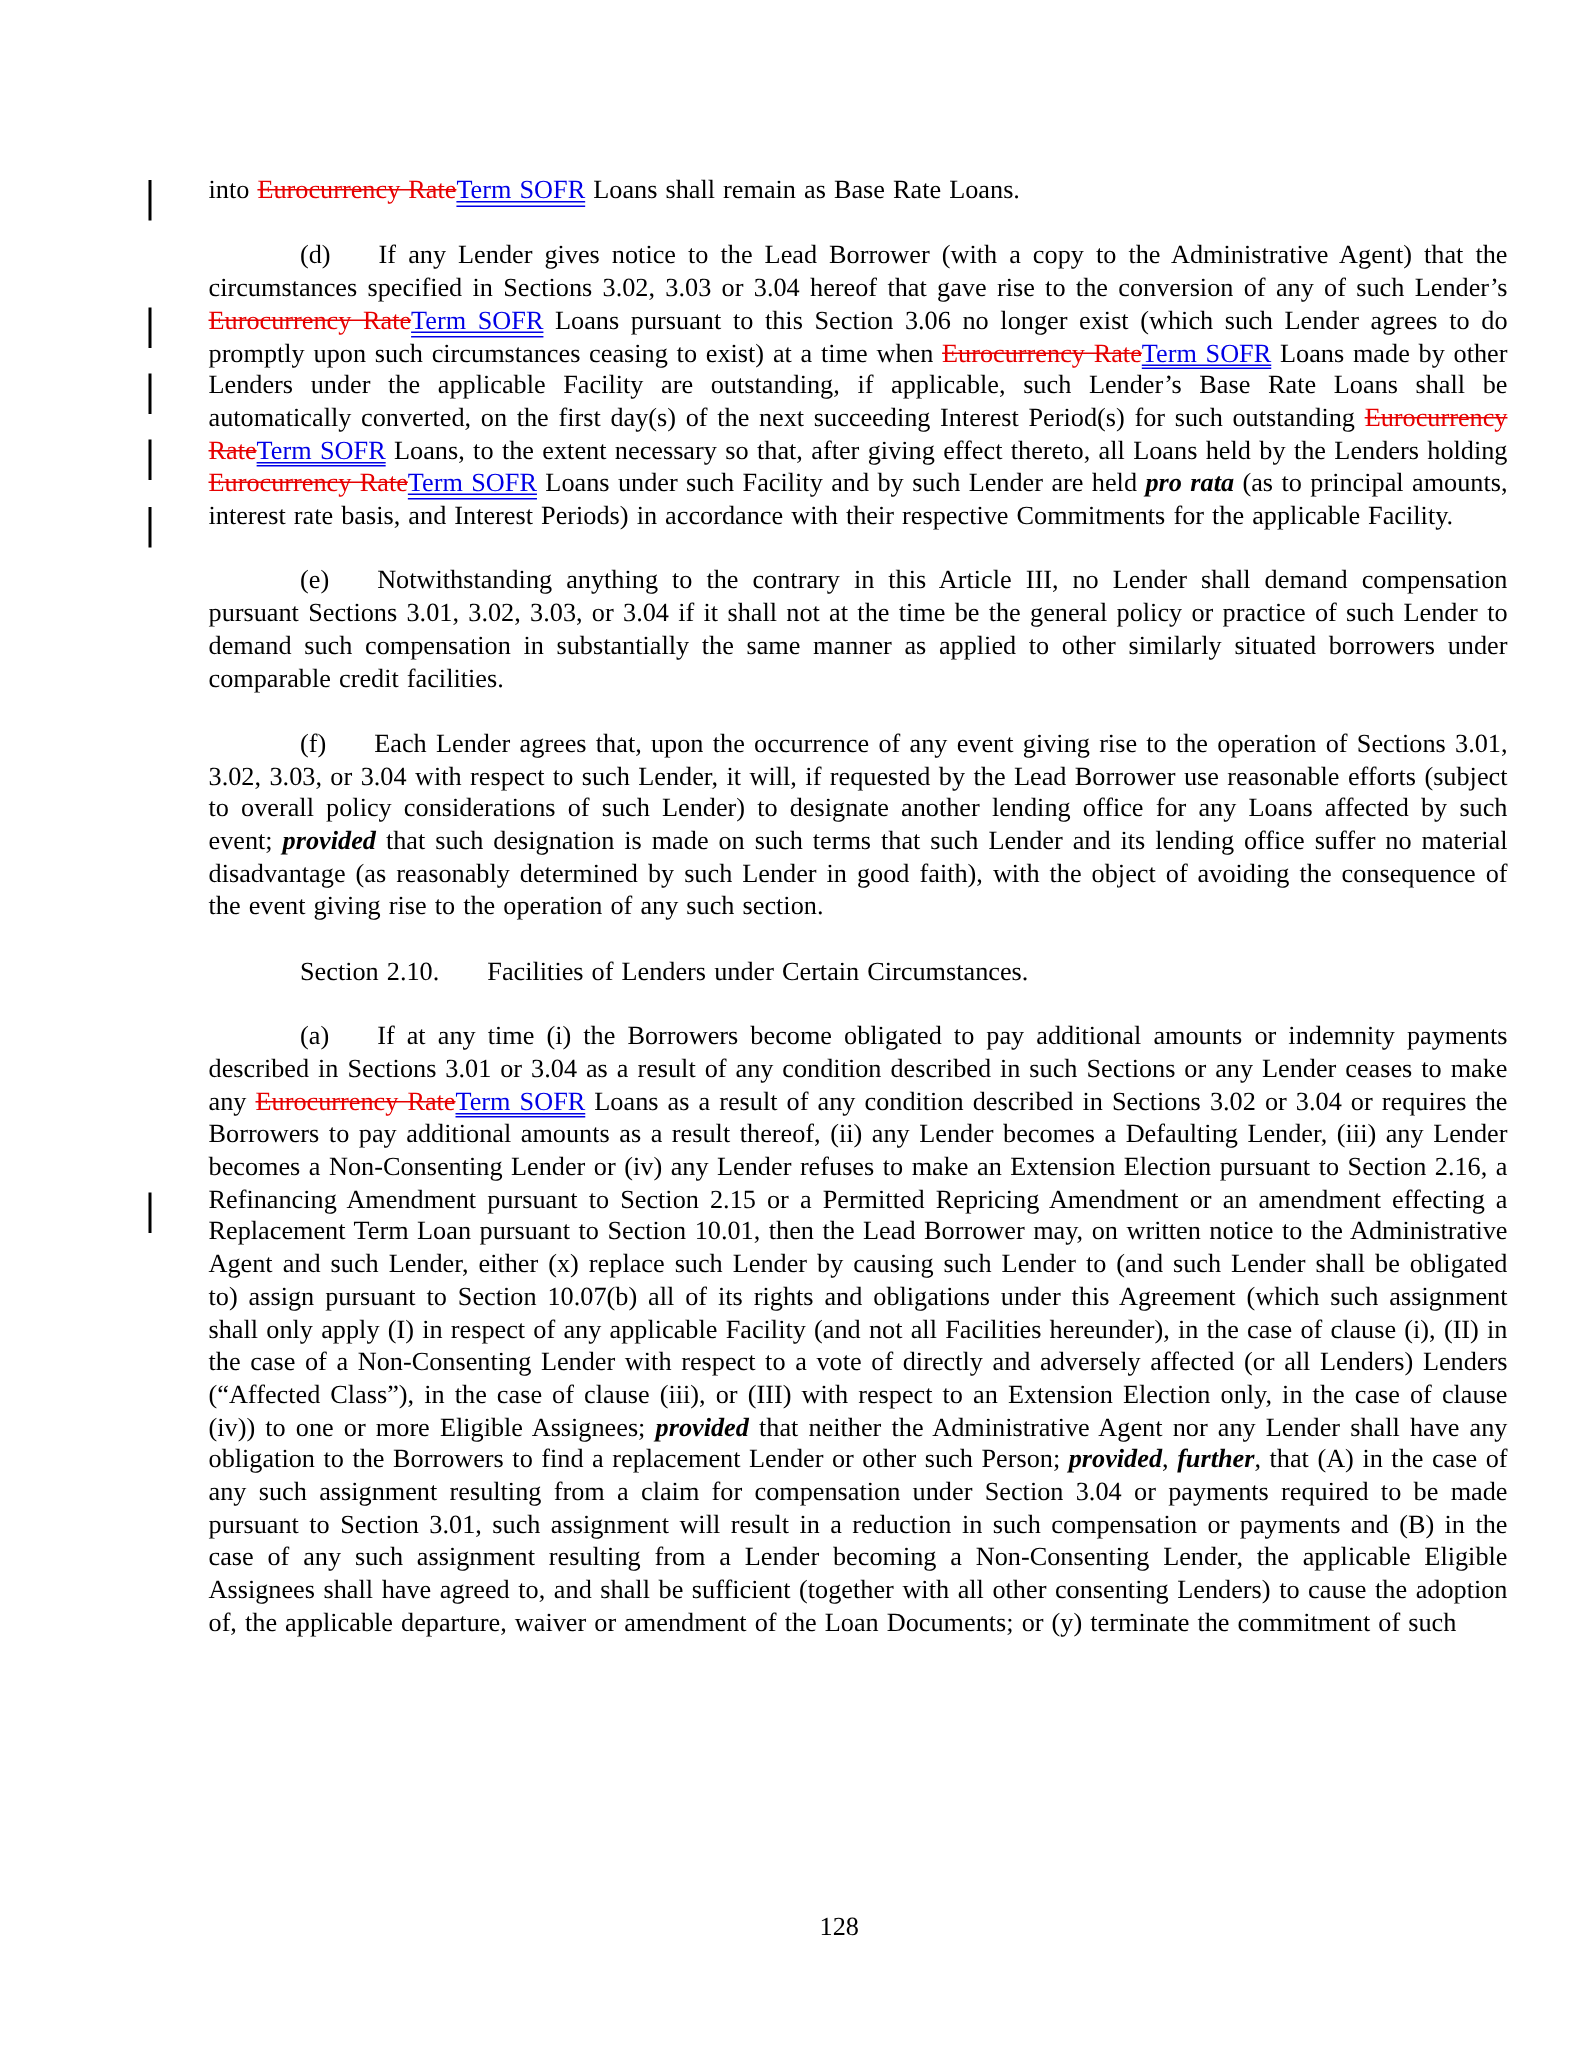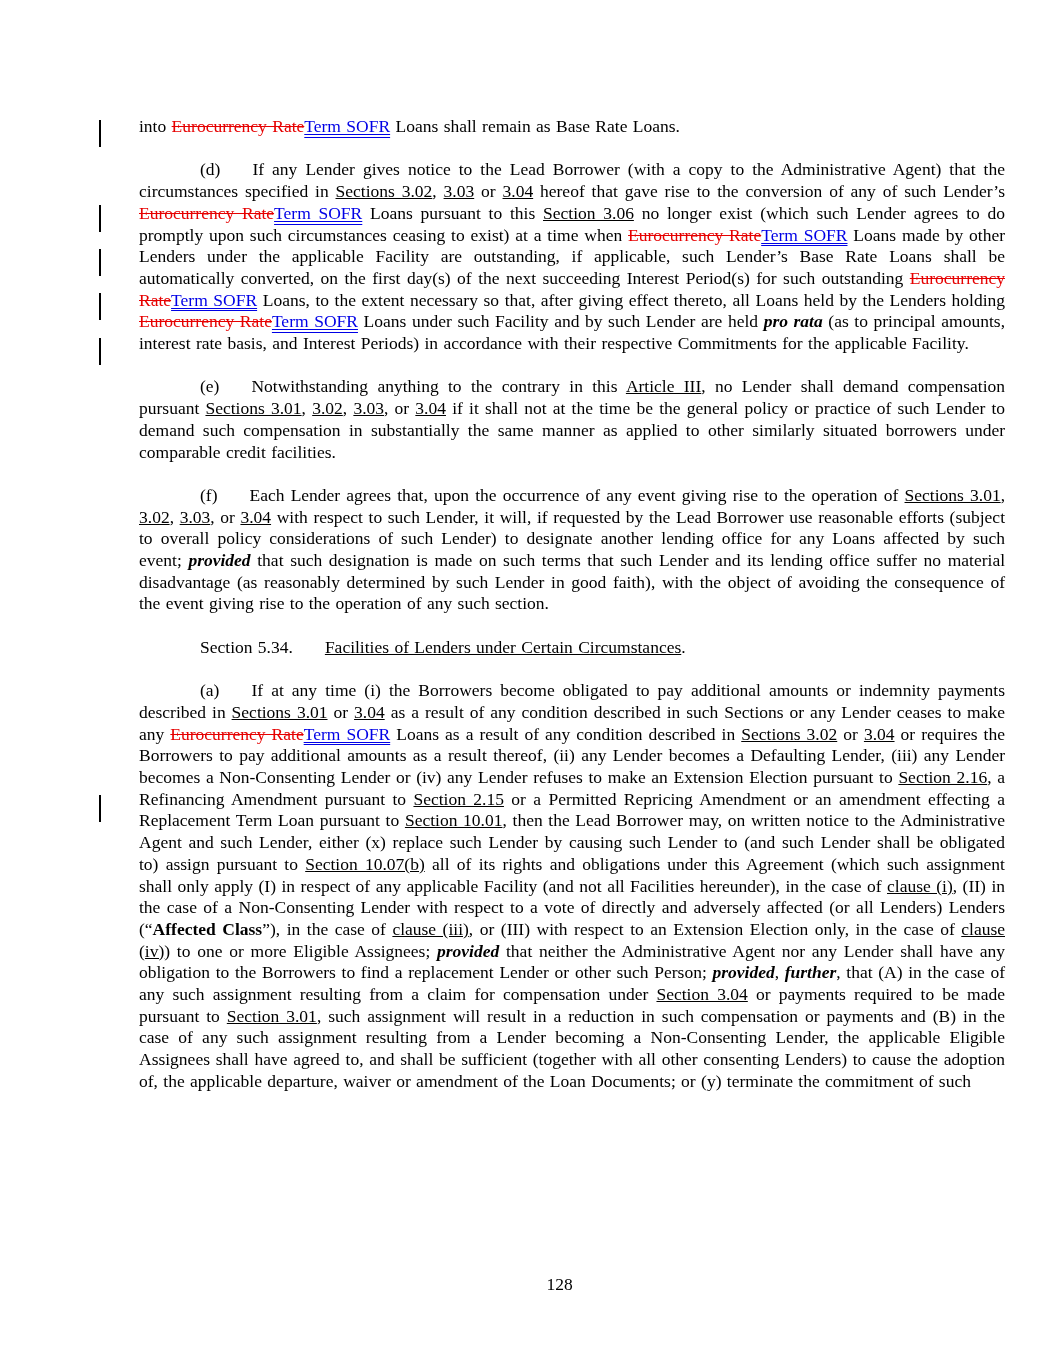--- a/index.html
+++ b/index.html
@@ -35,23 +35,23 @@
     text-decoration: line-through;
     text-decoration-color: var(--deleted-text, #e60000);
   }
   .run-ins {
     color: var(--inserted-text, #0000e6);
     text-decoration-line: underline;
     text-decoration-style: double;
     text-decoration-color: var(--inserted-text, #0000e6);
     text-underline-offset: 2px;
   }
-  .run-ref { text-decoration: underline; }
+  .run-ref { }
   .run-ital { font-style: italic; font-weight: bold; }
-  .run-bold { font-weight: bold; }
+  .run-bold { font-weight: normal; }
   .run-tab { display: inline-block; width: 32px; }
   .change-bar {
     position: absolute;
     left: 67px;
     width: 2px;
     height: 27px;
     background: var(--change-bar, #000000);
   }
   .page-number {
     position: absolute;
@@ -74,18 +74,18 @@
       <div class="change-bar" style="top: 293px;"></div>
       <div class="change-bar" style="top: 338px;"></div>
       <div class="change-bar" style="top: 795px;"></div>
     </div>
 
   <div class="content">
     <p class="para no-indent"><span class="run-plain">into </span><span class="run-del">Eurocurrency Rate</span><span class="run-ins">Term SOFR</span><span class="run-plain"> Loans shall remain as Base Rate Loans.</span></p>
     <p class="para"><span class="run-plain">(d)</span><span class="run-tab"></span><span class="run-plain">If any Lender gives notice to the Lead Borrower (with a copy to the Administrative Agent) that the circumstances specified in </span><span class="run-ref">Sections 3.02</span><span class="run-plain">, </span><span class="run-ref">3.03</span><span class="run-plain"> or </span><span class="run-ref">3.04</span><span class="run-plain"> hereof that gave rise to the conversion of any of such Lender’s </span><span class="run-del">Eurocurrency Rate</span><span class="run-ins">Term SOFR</span><span class="run-plain"> Loans pursuant to this </span><span class="run-ref">Section 3.06</span><span class="run-plain"> no longer exist (which such Lender agrees to do promptly upon such circumstances ceasing to exist) at a time when </span><span class="run-del">Eurocurrency Rate</span><span class="run-ins">Term SOFR</span><span class="run-plain"> Loans made by other Lenders under the applicable Facility are outstanding, if applicable, such Lender’s Base Rate Loans shall be automatically converted, on the first day(s) of the next succeeding Interest Period(s) for such outstanding </span><span class="run-del">Eurocurrency Rate</span><span class="run-ins">Term SOFR</span><span class="run-plain"> Loans, to the extent necessary so that, after giving effect thereto, all Loans held by the Lenders holding </span><span class="run-del">Eurocurrency Rate</span><span class="run-ins">Term SOFR</span><span class="run-plain"> Loans under such Facility and by such Lender are held </span><span class="run-ital">pro rata</span><span class="run-plain"> (as to principal amounts, interest rate basis, and Interest Periods) in accordance with their respective Commitments for the applicable Facility.</span></p>
     <p class="para"><span class="run-plain">(e)</span><span class="run-tab"></span><span class="run-plain">Notwithstanding anything to the contrary in this </span><span class="run-ref">Article III</span><span class="run-plain">, no Lender shall demand compensation pursuant </span><span class="run-ref">Sections 3.01</span><span class="run-plain">, </span><span class="run-ref">3.02</span><span class="run-plain">, </span><span class="run-ref">3.03</span><span class="run-plain">, or </span><span class="run-ref">3.04</span><span class="run-plain"> if it shall not at the time be the general policy or practice of such Lender to demand such compensation in substantially the same manner as applied to other similarly situated borrowers under comparable credit facilities.</span></p>
     <p class="para"><span class="run-plain">(f)</span><span class="run-tab"></span><span class="run-plain">Each Lender agrees that, upon the occurrence of any event giving rise to the operation of </span><span class="run-ref">Sections 3.01</span><span class="run-plain">, </span><span class="run-ref">3.02</span><span class="run-plain">, </span><span class="run-ref">3.03</span><span class="run-plain">, or </span><span class="run-ref">3.04</span><span class="run-plain"> with respect to such Lender, it will, if requested by the Lead Borrower use reasonable efforts (subject to overall policy considerations of such Lender) to designate another lending office for any Loans affected by such event; </span><span class="run-ital">provided</span><span class="run-plain"> that such designation is made on such terms that such Lender and its lending office suffer no material disadvantage (as reasonably determined by such Lender in good faith), with the object of avoiding the consequence of the event giving rise to the operation of any such section.</span></p>
-    <p class="para heading"><span class="run-plain">Section 5.34.</span><span class="run-tab"></span><span class="run-ref">Facilities of Lenders under Certain Circumstances</span><span class="run-plain">.</span></p>
+    <p class="para heading"><span class="run-plain">Section 2.10.</span><span class="run-tab"></span><span class="run-ref">Facilities of Lenders under Certain Circumstances</span><span class="run-plain">.</span></p>
     <p class="para"><span class="run-plain">(a)</span><span class="run-tab"></span><span class="run-plain">If at any time (i) the Borrowers become obligated to pay additional amounts or indemnity payments described in </span><span class="run-ref">Sections 3.01</span><span class="run-plain"> or </span><span class="run-ref">3.04</span><span class="run-plain"> as a result of any condition described in such Sections or any Lender ceases to make any </span><span class="run-del">Eurocurrency Rate</span><span class="run-ins">Term SOFR</span><span class="run-plain"> Loans as a result of any condition described in </span><span class="run-ref">Sections 3.02</span><span class="run-plain"> or </span><span class="run-ref">3.04</span><span class="run-plain"> or requires the Borrowers to pay additional amounts as a result thereof, (ii) any Lender becomes a Defaulting Lender, (iii) any Lender becomes a Non-Consenting Lender or (iv) any Lender refuses to make an Extension Election pursuant to </span><span class="run-ref">Section 2.16</span><span class="run-plain">, a Refinancing Amendment pursuant to </span><span class="run-ref">Section 2.15</span><span class="run-plain"> or a Permitted Repricing Amendment or an amendment effecting a Replacement Term Loan pursuant to </span><span class="run-ref">Section 10.01</span><span class="run-plain">, then the Lead Borrower may, on written notice to the Administrative Agent and such Lender, either (x) replace such Lender by causing such Lender to (and such Lender shall be obligated to) assign pursuant to </span><span class="run-ref">Section 10.07(b)</span><span class="run-plain"> all of its rights and obligations under this Agreement (which such assignment shall only apply (I) in respect of any applicable Facility (and not all Facilities hereunder), in the case of </span><span class="run-ref">clause (i)</span><span class="run-plain">, (II) in the case of a Non-Consenting Lender with respect to a vote of directly and adversely affected (or all Lenders) Lenders (“</span><span class="run-bold">Affected Class</span><span class="run-plain">”), in the case of </span><span class="run-ref">clause (iii)</span><span class="run-plain">, or (III) with respect to an Extension Election only, in the case of </span><span class="run-ref">clause (iv)</span><span class="run-plain">) to one or more Eligible Assignees; </span><span class="run-ital">provided</span><span class="run-plain"> that neither the Administrative Agent nor any Lender shall have any obligation to the Borrowers to find a replacement Lender or other such Person; </span><span class="run-ital">provided</span><span class="run-plain">, </span><span class="run-ital">further</span><span class="run-plain">, that (A) in the case of any such assignment resulting from a claim for compensation under </span><span class="run-ref">Section 3.04</span><span class="run-plain"> or payments required to be made pursuant to </span><span class="run-ref">Section 3.01</span><span class="run-plain">, such assignment will result in a reduction in such compensation or payments and (B) in the case of any such assignment resulting from a Lender becoming a Non-Consenting Lender, the applicable Eligible Assignees shall have agreed to, and shall be sufficient (together with all other consenting Lenders) to cause the adoption of, the applicable departure, waiver or amendment of the Loan Documents; or (y) terminate the commitment of such</span></p>
   </div>
 
   <div class="page-number">128</div>
 </div>
 
 </body></html>

